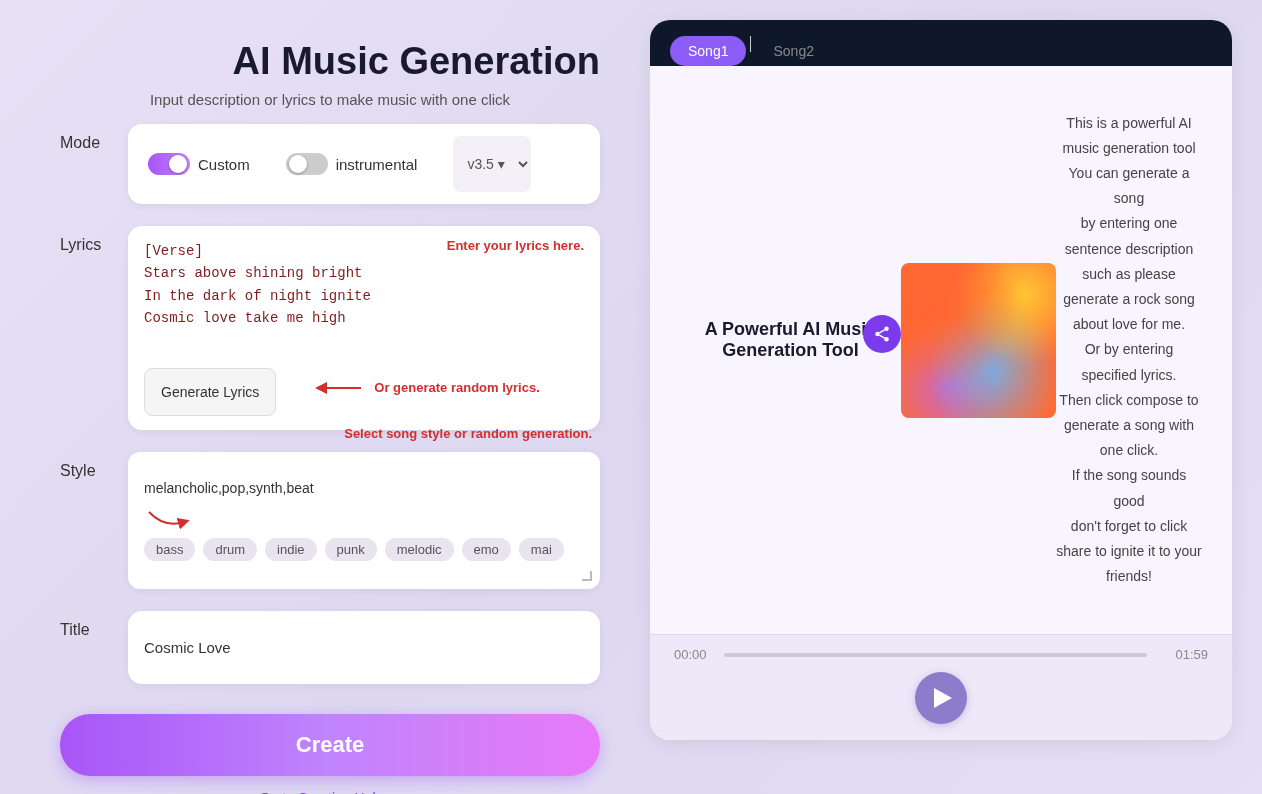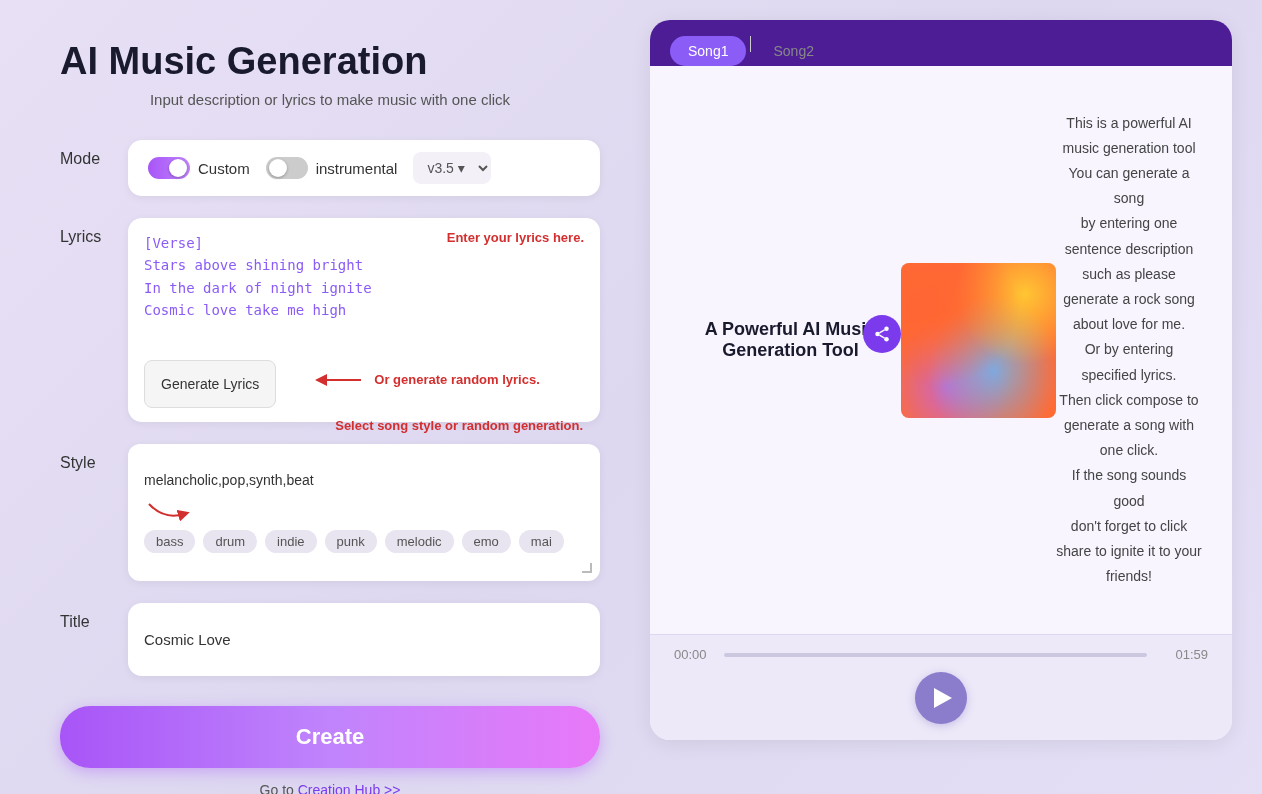--- a/index.html
+++ b/index.html
@@ -14,28 +14,28 @@
     }
     .left-panel {
       width: 620px;
       padding: 20px 40px;
       flex-shrink: 0;
     }
     .page-title {
       font-size: 38px;
       font-weight: 700;
       color: #1a1a2e;
-      text-align: left;
+      text-align: right;
       margin-bottom: 8px;
     }
     .page-subtitle {
       font-size: 15px;
       color: #555;
       text-align: center;
-      margin-bottom: 32px;
+      margin-bottom: 16px;
     }
     .form-row {
       display: flex;
       align-items: flex-start;
       margin-bottom: 22px;
       gap: 16px;
     }
     .form-label {
       font-size: 16px;
       color: #333;
@@ -47,21 +47,21 @@
     .form-content {
       flex: 1;
     }
     
     .mode-container {
       background: #fff;
       border-radius: 14px;
       padding: 12px 20px;
       display: flex;
       align-items: center;
-      gap: 16px;
+      gap: 36px;
       box-shadow: 0 2px 8px rgba(0,0,0,0.06);
     }
     .toggle-wrap {
       display: flex;
       align-items: center;
       gap: 8px;
     }
     .toggle {
       width: 42px;
       height: 22px;
@@ -88,44 +88,45 @@
     .toggle.on .toggle-knob { left: 21px; }
     .toggle.off .toggle-knob { left: 3px; }
     .toggle-label {
       font-size: 15px;
       color: #333;
     }
     .version-select {
       background: #f3f0f8;
       border: none;
       border-radius: 8px;
-      padding: 7px 10px;
+      padding: 19px 10px;
       font-size: 14px;
       color: #555;
       cursor: pointer;
       outline: none;
     }
     
     .lyrics-box {
       background: #fff;
       border-radius: 14px;
       padding: 14px 16px;
       box-shadow: 0 2px 8px rgba(0,0,0,0.06);
       position: relative;
     }
     .lyrics-textarea {
       width: 100%;
       border: none;
       outline: none;
       resize: none;
       font-size: 14px;
-      color: #8b5cf6;
+      color: #7f1d1d;
       line-height: 1.6;
       background: transparent;
       min-height: 90px;
+      font-family: Liberation Mono, monospace;
     }
     .generate-btn {
       background: #f5f5f5;
       border: 1px solid #ddd;
       border-radius: 8px;
       padding: 15px 16px;
       font-size: 14px;
       color: #333;
       cursor: pointer;
       margin-top: 8px;
@@ -231,21 +232,21 @@
       flex-direction: column;
       overflow: hidden;
       box-shadow: 0 4px 20px rgba(0,0,0,0.08);
       min-height: 720px;
     }
     .song-tabs {
       display: flex;
       align-items: flex-start;
       padding: 16px 20px 0;
       gap: 0;
-      background: #4c1d95;
+      background: #0f172a;
     }
     .song-tab {
       padding: 7px 18px;
       border-radius: 20px;
       font-size: 14px;
       font-weight: 500;
       cursor: pointer;
     }
     .song-tab.active {
       background: #8b5cf6;
@@ -430,21 +431,21 @@
           </div>
         </div>
       </div>
     </div>
   </div>
 
   
   <div class="form-row" style="align-items:flex-start; position:relative;">
     <span class="form-label">Style</span>
     <div class="form-content" style="position:relative;">
-      <div style="position:absolute; top:-26px; right:17px; font-size:13px; color:#d32f2f; font-weight:600; white-space:nowrap;">Select song style or random generation.</div>
+      <div style="position:absolute; top:-26px; right:8px; font-size:13px; color:#d32f2f; font-weight:600; white-space:nowrap;">Select song style or random generation.</div>
       <div class="style-box">
         <div style="display:flex; align-items:flex-start;">
           <input class="style-input" value="melancholic,pop,synth,beat" style="flex: 1 1 0%;">
           <div class="resize-handle"></div>
         </div>
         <div style="display:flex; align-items:center; gap:8px; margin-bottom:6px;">
           <svg width="50" height="28" viewBox="0 0 50 28">
             <path d="M5 8 Q20 24 40 18" stroke="#d32f2f" stroke-width="2" fill="none" marker-end="url(#arr2)"></path>
             <defs>
               <marker id="arr2" markerWidth="6" markerHeight="6" refX="3" refY="3" orient="auto">

